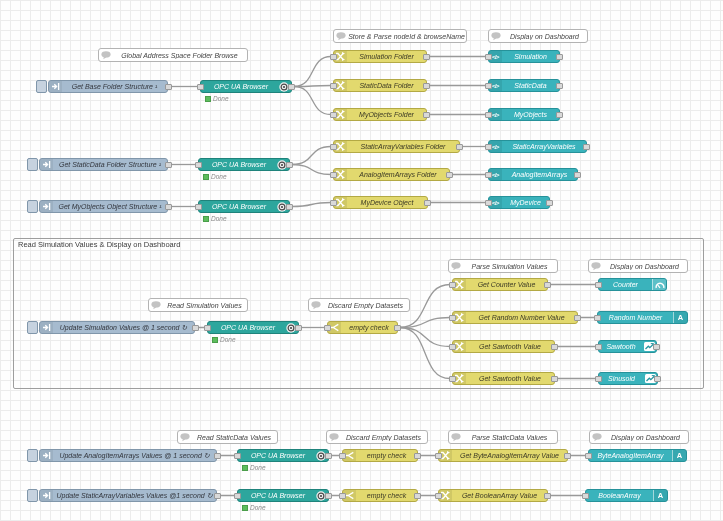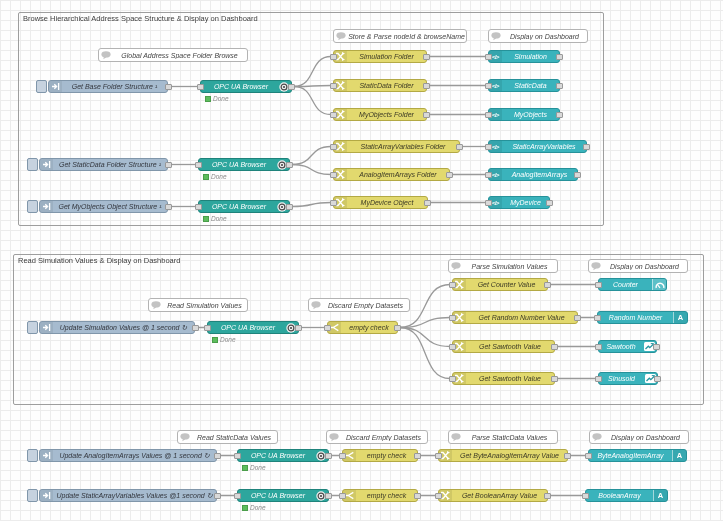--- a/index.html
+++ b/index.html
@@ -72,24 +72,21 @@
       <path d="M557 378.5 C580.4 378.5 572.6 378.5 596 378.5" stroke="#999999" stroke-width="1.3" fill="none"></path>
       <path d="M219 455.5 C237 455.5 217 455.5 235 455.5" stroke="#999999" stroke-width="1.3" fill="none"></path>
       <path d="M331 455.5 C349 455.5 322 455.5 340 455.5" stroke="#999999" stroke-width="1.3" fill="none"></path>
       <path d="M420 455.5 C438 455.5 418 455.5 436 455.5" stroke="#999999" stroke-width="1.3" fill="none"></path>
       <path d="M570 455.5 C588 455.5 568 455.5 586 455.5" stroke="#999999" stroke-width="1.3" fill="none"></path>
       <path d="M219 495.5 C237 495.5 217 495.5 235 495.5" stroke="#999999" stroke-width="1.3" fill="none"></path>
       <path d="M331 495.5 C349 495.5 322 495.5 340 495.5" stroke="#999999" stroke-width="1.3" fill="none"></path>
       <path d="M420 495.5 C438 495.5 418 495.5 436 495.5" stroke="#999999" stroke-width="1.3" fill="none"></path>
       <path d="M550 495.5 C569.8 495.5 563.2 495.5 583 495.5" stroke="#999999" stroke-width="1.3" fill="none"></path>
     </svg>
-<div class="group" style="left: 18px; top: 12px; width: 584px; height: 212px;">
-      <div class="group-title">Browse Hierarchical Address Space Structure &amp; Display on Dashboard</div>
-    </div>
-    <div class="group" style="left: 13px; top: 254px; width: 689px; height: 149px;">
+    <div class="group" style="left: 13px; top: 238px; width: 689px; height: 149px;">
       <div class="group-title">Read Simulation Values &amp; Display on Dashboard</div>
     </div>
     <div class="node comment" style="left: 98px; top: 48px; width: 150px; height: 14px;">
       <div class="cicon">
         <span style="display: flex;">
           <svg width="10" height="9" viewBox="0 0 10 9">
             <ellipse cx="5" cy="3.4" rx="4.6" ry="3.1" fill="#c3c3c3"></ellipse>
             <path d="M3.2 5.6 L2.2 8.2 L5.6 6.2 Z" fill="#c3c3c3"></path>
           </svg>
         </span>

